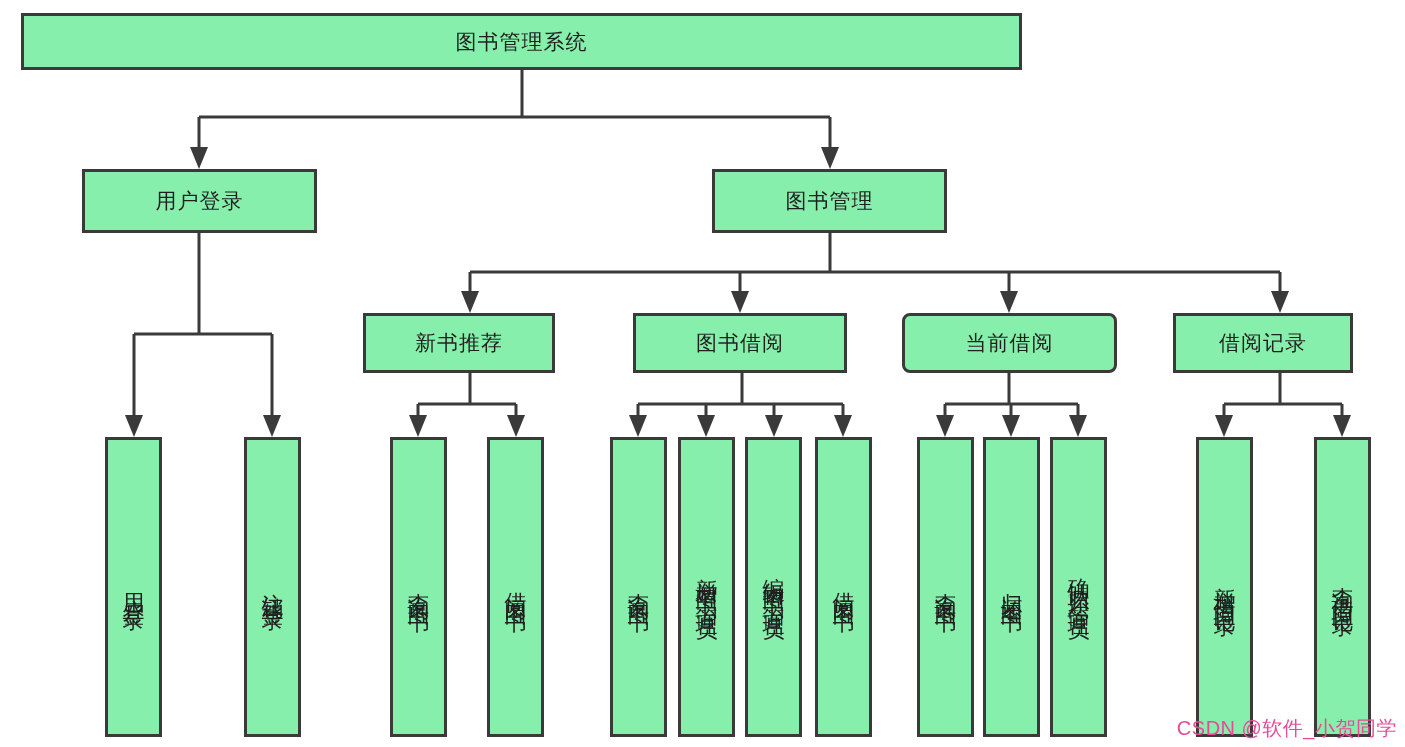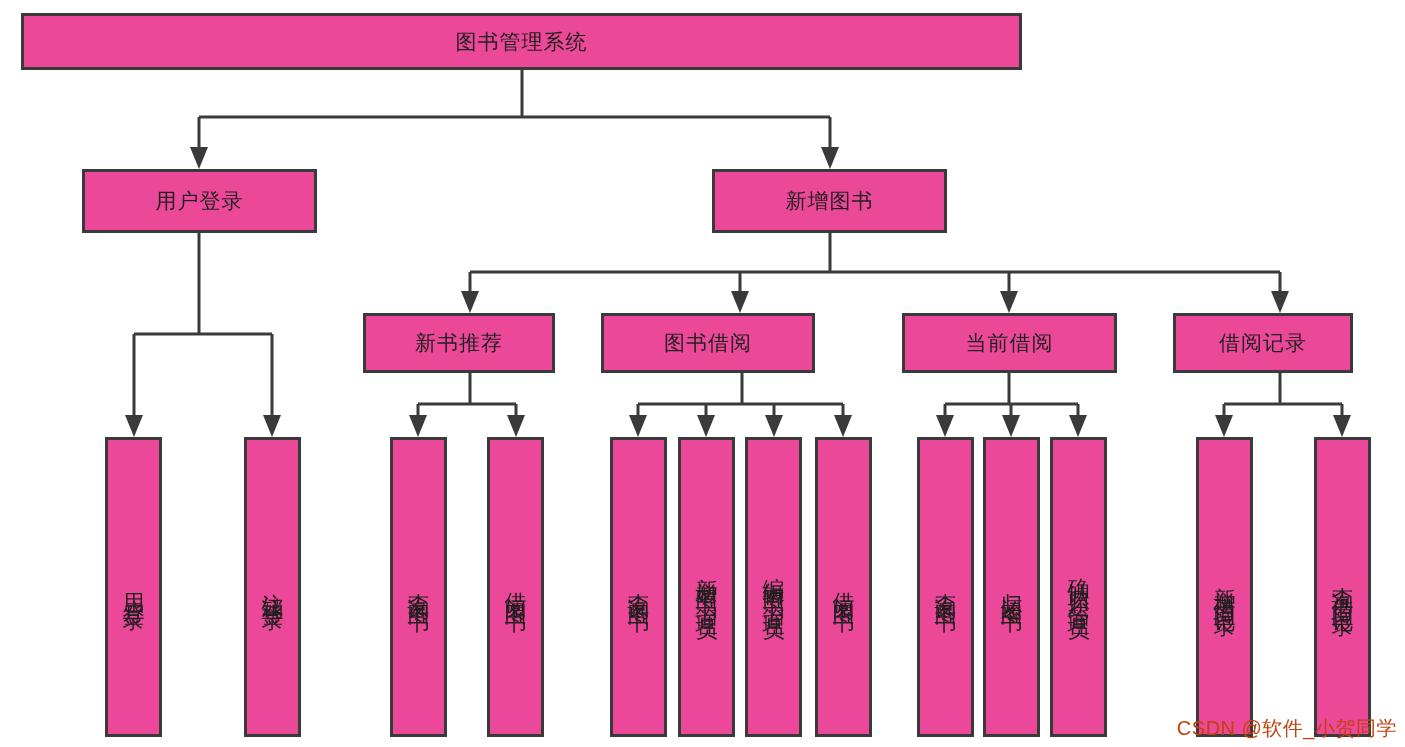--- a/index.html
+++ b/index.html
@@ -14,21 +14,21 @@
   .connectors {
     position: absolute;
     left: 0; top: 0;
     width: 1405px; height: 747px;
     z-index: 1;
   }
   .node {
     position: absolute;
     box-sizing: border-box;
     border: 3px solid #3a3a3a;
-    background: #ec4899;
+    background: #86efac;
     display: flex;
     align-items: center;
     justify-content: center;
     color: #1f1f1f;
     z-index: 2;
   }
   .node .hlabel {
     font-size: 21px;
     letter-spacing: 1px;
     white-space: nowrap;
@@ -37,21 +37,21 @@
     writing-mode: vertical-rl;
     font-size: 22px;
     letter-spacing: 6px;
     line-height: 1;
   }
   .watermark {
     position: absolute;
     right: 8px;
     bottom: 5px;
     font-size: 20px;
-    color: #c2410c;
+    color: #ec4899;
     letter-spacing: 0.5px;
     z-index: 3;
     white-space: nowrap;
   }
 </style>
 </head>
 <body>
 
 <div class="stage">
 
@@ -99,30 +99,30 @@
   </svg>
 
   <div class="node" style="left:21px; top:13px; width:1001px; height:57px;">
     <span class="hlabel">图书管理系统</span>
   </div>
 
   <div class="node" style="left:82px; top:169px; width:235px; height:64px;">
     <span class="hlabel">用户登录</span>
   </div>
   <div class="node" style="left:712px; top:169px; width:235px; height:64px;">
-    <span class="hlabel">新增图书</span>
+    <span class="hlabel">图书管理</span>
   </div>
 
   <div class="node" style="left:363px; top:313px; width:192px; height:60px;">
     <span class="hlabel">新书推荐</span>
   </div>
-  <div class="node" style="left:601px; top:313px; width:214px; height:60px;">
+  <div class="node" style="left:633px; top:313px; width:214px; height:60px;">
     <span class="hlabel">图书借阅</span>
   </div>
-  <div class="node" style="left:902px; top:313px; width:215px; height:60px;">
+  <div class="node" style="left:902px; top:313px; width:215px; height:60px;border-radius:8px;">
     <span class="hlabel">当前借阅</span>
   </div>
   <div class="node" style="left:1173px; top:313px; width:180px; height:60px;">
     <span class="hlabel">借阅记录</span>
   </div>
 
   <div class="node leaf" style="left:105px; top:437px; width:57px; height:300px;">
     <span class="vtext">用户登录</span>
   </div>
   <div class="node leaf" style="left:244px; top:437px; width:57px; height:300px;">

